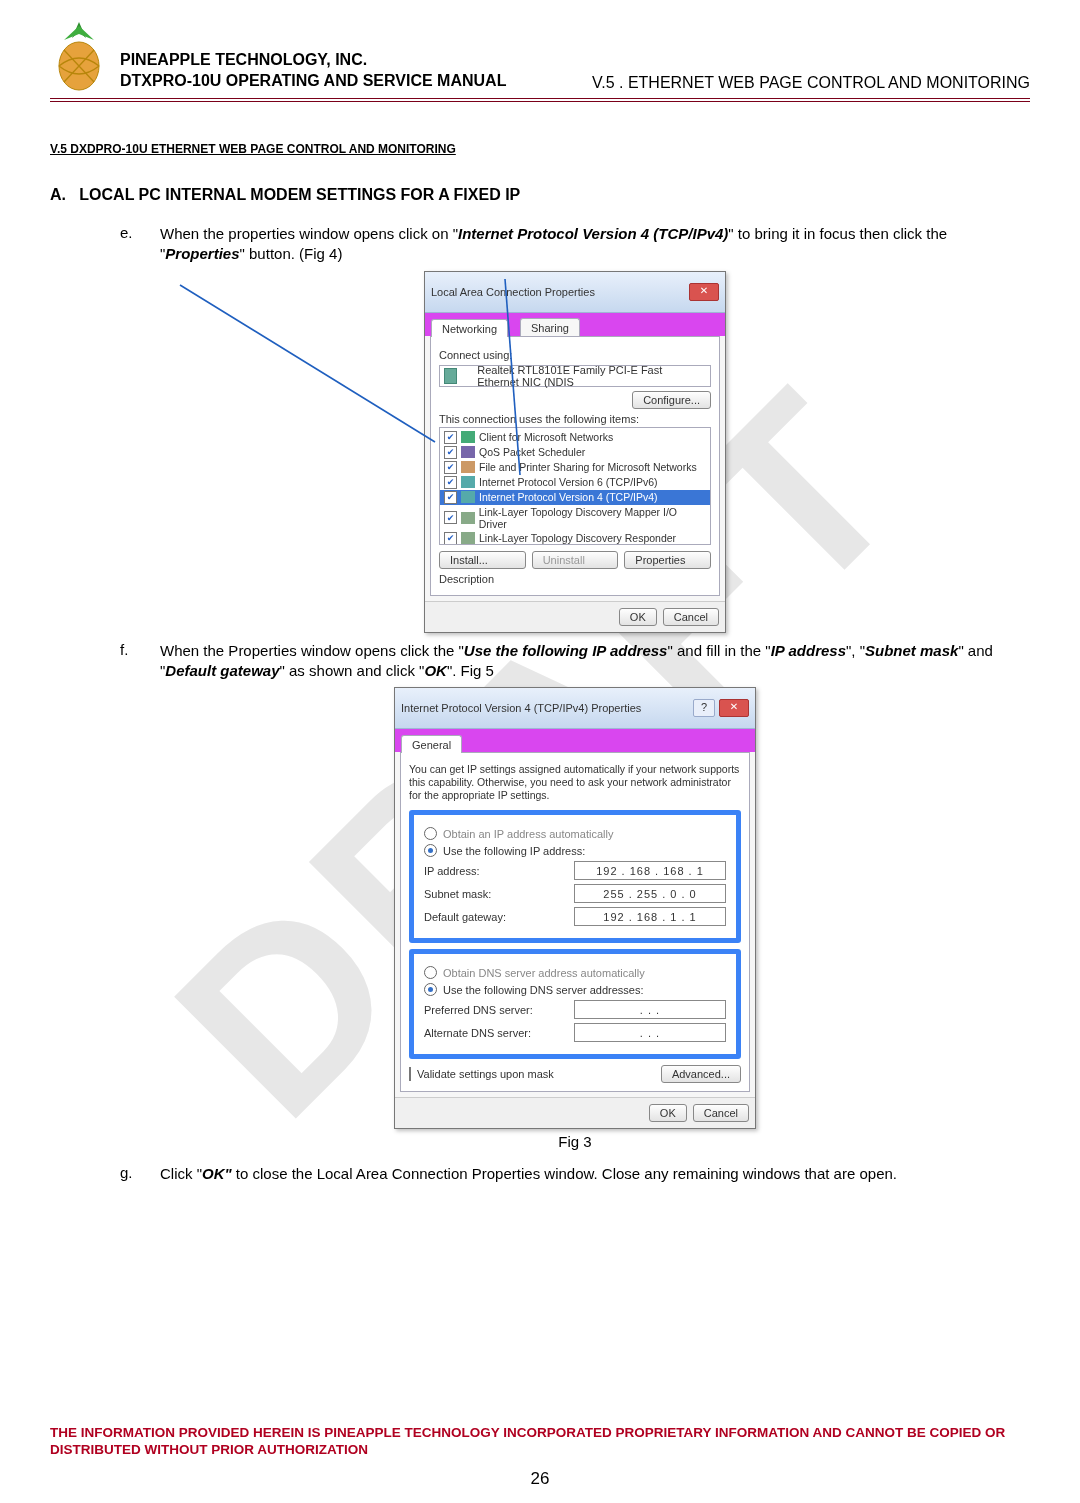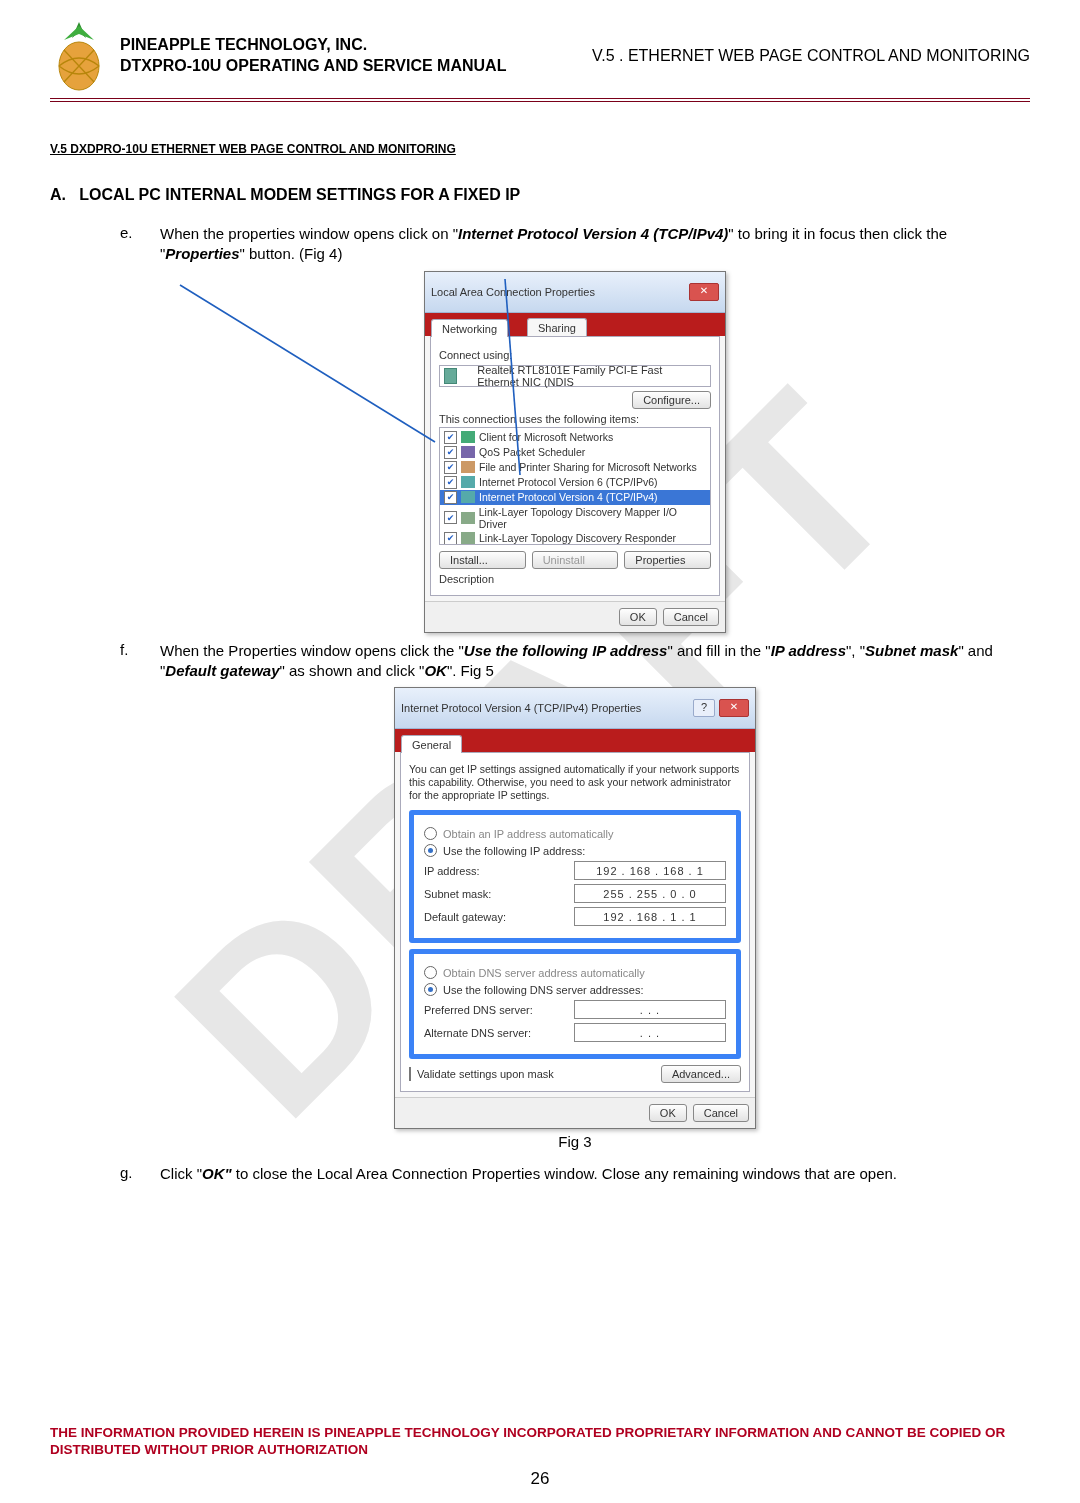--- a/index.html
+++ b/index.html
@@ -1,42 +1,42 @@
 <!DOCTYPE html>
 <html><head>
 <meta charset="utf-8">
 <style>
   body{margin:0;background:#fff;font-family:Arial,Helvetica,sans-serif;color:#000;font-size:15px}
   .page{width:1080px;height:1503px;margin:0 auto;position:relative;box-sizing:border-box;padding:20px 50px 40px}
   
   .watermark{position:absolute;left:50%;top:50%;transform:translate(-50%,-50%) rotate(-45deg);font-size:250px;color:#e7e7e7;font-weight:700;letter-spacing:10px;pointer-events:none;z-index:0}
   .content{position:relative;z-index:1}
   
-  .hdr{display:flex;align-items:center;gap:12px}
+  .hdr{display:flex;align-items:flex-end;gap:12px}
   .logo svg{display:block}
   .hdr-left{font-weight:700;font-size:16px;line-height:1.3}
   .hdr-right{font-weight:400;font-size:16px;flex:1;text-align:right}
   .rule{border:0;border-top:4px double #7a0019;margin:6px 0 30px}
   
   .sec-title{font-weight:700;text-decoration:underline;font-size:12px;margin:40px 0 30px}
   .sub-title{font-weight:700;font-size:16px;margin:10px 0 20px}
   .list{margin-left:70px}
   .li{display:flex;gap:20px;margin:8px 0 6px}
   .marker{min-width:20px}
   .li-body{flex:1;line-height:1.35}
   .bi{font-style:italic;font-weight:700}
   .fig-wrap{text-align:center;margin:6px 0 4px}
   .caption{margin:4px 0 14px}
   
   .dlg{display:inline-block;text-align:left;border:1px solid #777;background:#f6f6f6;font-family:Tahoma,Arial,sans-serif;font-size:11px;color:#333;box-shadow:2px 2px 4px rgba(0,0,0,.25)}
   .titlebar{display:flex;align-items:center;justify-content:space-between;height:24px;padding:8px 6px;background:linear-gradient(#e8f0fb,#c6d8ef);border-bottom:1px solid #9fb6d4}
   .titlebar .t{font-size:11px}
   .closebtn{width:28px;height:16px;background:#d9534f;border:1px solid #a33;border-radius:2px;color:#fff;text-align:center;line-height:13px;font-size:10px}
   .help{width:20px;height:16px;background:#e9effa;border:1px solid #99aacb;border-radius:2px;text-align:center;line-height:14px;margin-right:2px}
-  .tabs{display:flex;gap:19px;padding:5px 6px 0;background:#b91c1c}
+  .tabs{display:flex;gap:12px;padding:5px 6px 0;background:#d946ef}
   .tab{padding:3px 10px 2px;border:1px solid #aab;border-bottom:none;background:#f7f7f7;border-radius:3px 3px 0 0;font-size:11px}
   .tab.active{background:#fff;position:relative;top:1px}
   .panel{background:#fff;border:1px solid #aab;margin:0 5px 5px;padding:8px}
   .lbl{display:block;margin:4px 0 2px}
   .row{display:flex;align-items:center;gap:6px;margin:4px 0}
   .field{flex:1;border:1px solid #aab;background:#fff;padding:2px 4px;height:16px;display:flex;align-items:center}
   .nic{display:flex;align-items:center;gap:20px}
   .nic .ic{width:14px;height:14px;background:#6a9;border:1px solid #487}
   .btn{border:1px solid #888;background:linear-gradient(#fefefe,#e3e3e3);border-radius:3px;padding:2px 10px;font-size:11px;cursor:default}
   .btn.dis{color:#999}

